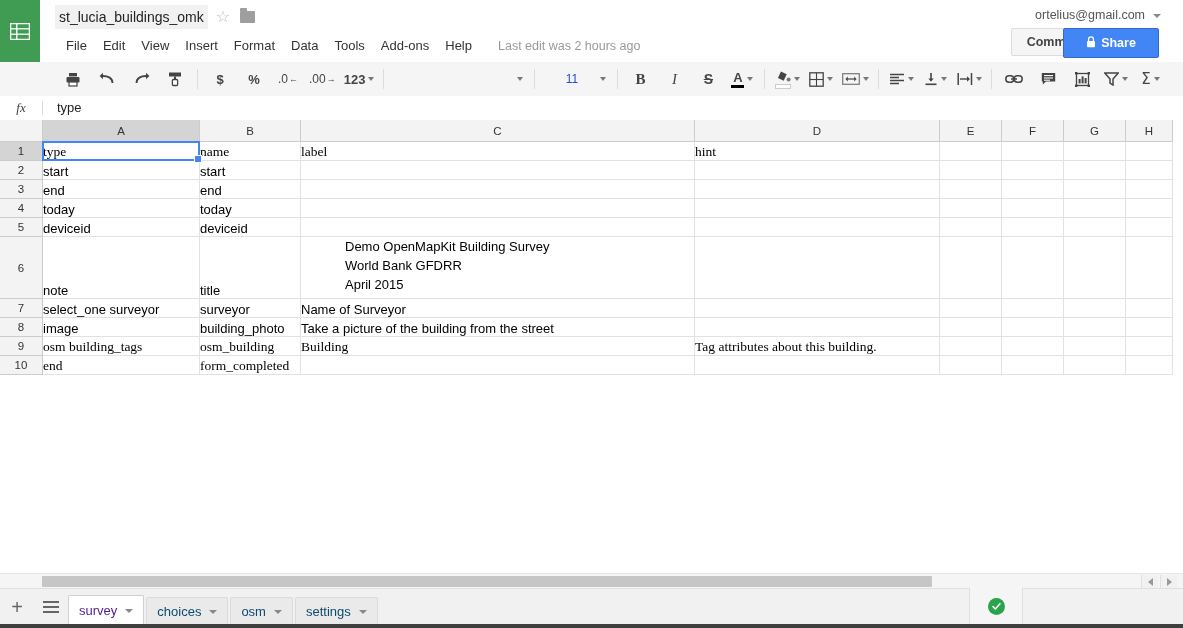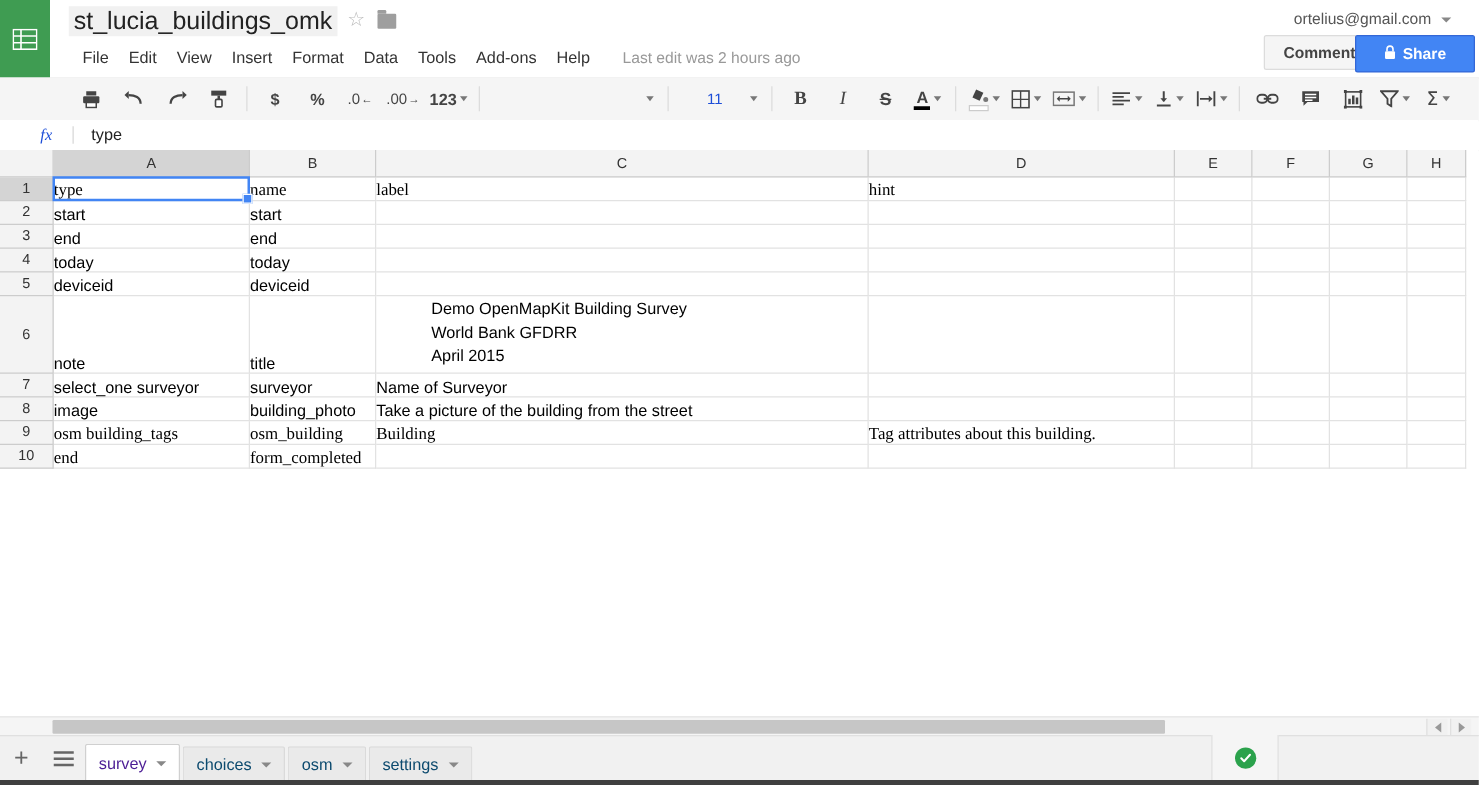--- a/index.html
+++ b/index.html
@@ -20,21 +20,21 @@
     position: absolute; left: 0; top: 0; width: 1183px; height: 62px;
     background: #fff; border-bottom: 1px solid #e0e0e0;
   }
   .logo-block {
     position: absolute; left: 0; top: 0; width: 40px; height: 62px;
     background: #3f9c52; display: flex; align-items: center; justify-content: center;
   }
   .logo-grid { width: 20px; height: 17px; }
   .doc-title-row { position: absolute; left: 55px; top: 5px; display: flex; align-items: center; }
   .doc-title {
-    font-size: 20px; color: #222; background: #f1f1f1;
+    font-size: 14px; color: #222; background: #f1f1f1;
     padding: 1px 4px; line-height: 22px; white-space: nowrap;
   }
   .star-icon { margin-left: 8px; font-size: 16px; color: #bbb; line-height: 20px; }
   .folder-icon {
     margin-left: 10px; width: 15px; height: 12px; background: #9e9e9e;
     border-radius: 1px; position: relative;
   }
   .folder-icon::before {
     content: ""; position: absolute; left: 0; top: -3px; width: 7px; height: 3px;
     background: #9e9e9e; border-radius: 1px 1px 0 0;
@@ -55,21 +55,21 @@
     border-left: 4px solid transparent; border-right: 4px solid transparent;
     border-top: 4px solid #888;
   }
   .btn-comments {
     position: absolute; right: 76px; top: 28px; height: 26px; min-width: 74px;
     border: 1px solid #dcdcdc; background: #f5f5f5; border-radius: 2px;
     font-size: 12.5px; font-weight: bold; color: #444;
     display: flex; align-items: center; justify-content: center; padding: 0 10px;
   }
   .btn-share {
-    position: absolute; right: 3px; top: 28px; height: 28px; min-width: 74px;
+    position: absolute; right: 24px; top: 28px; height: 28px; min-width: 74px;
     background: #4285f4; border: 1px solid #3367d6; border-radius: 2px;
     font-size: 12.5px; font-weight: bold; color: #fff;
     display: flex; align-items: center; justify-content: center; padding: 0 10px;
   }
   .lock-ic { margin-right: 5px; display: inline-block; }
 
   
   .toolbar {
     position: absolute; left: 0; top: 62px; width: 1183px; height: 34px;
     background: #f5f5f5; border-bottom: 1px solid #e0e0e0;
@@ -105,22 +105,22 @@
   .a-color .bar { width: 13px; height: 3px; background: #000; margin-top: 1px; }
   .fill-ic { display:flex; flex-direction:column; align-items:center; line-height:1; }
   .fill-ic .bar { width: 14px; height: 3px; background: #fff; border:1px solid #ccc; margin-top:1px;}
 
   
   .formula-bar {
     position: absolute; left: 0; top: 96px; width: 1183px; height: 24px;
     background: #fff; border-bottom: 1px solid #e0e0e0;
     display: flex; align-items: center;
   }
-  .fx { width: 42px; text-align: center; font-size: 13px; color: #1d4ed8;
-        font-family: "Liberation Serif", serif; font-style: italic; margin-left: 16px; }
+  .fx { width: 42px; text-align: center; font-size: 13px; color: #404040;
+        font-family: "Liberation Serif", serif; font-style: italic; }
   .fx-div { width: 1px; height: 14px; background: #d8d8d8; }
   .formula-input {
     flex: 1; font-size: 13px; color: #222; padding-left: 14px; line-height: 24px;
   }
 
   
   .grid-wrap {
     position: absolute; left: 0; top: 120px; width: 1183px; height: 262px;
     background: #fff; overflow: hidden;
   }

